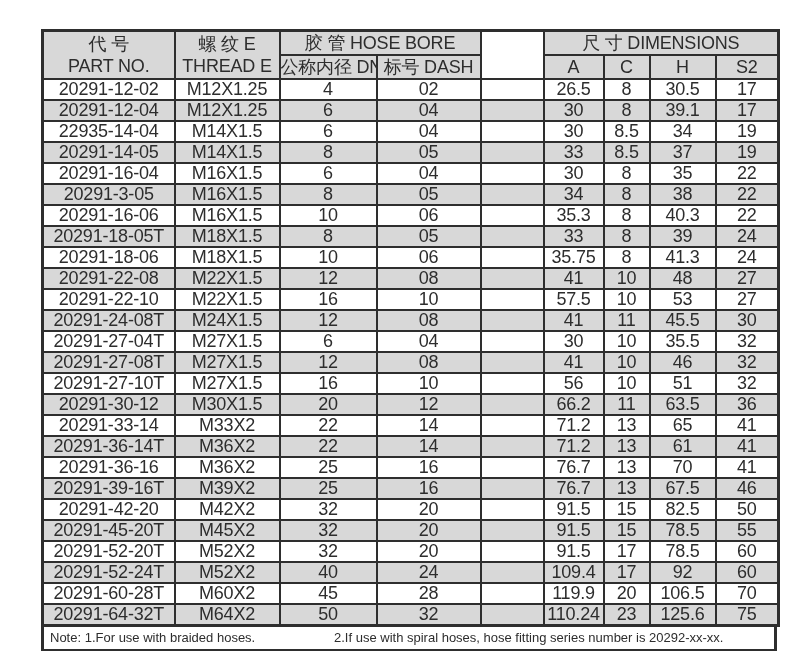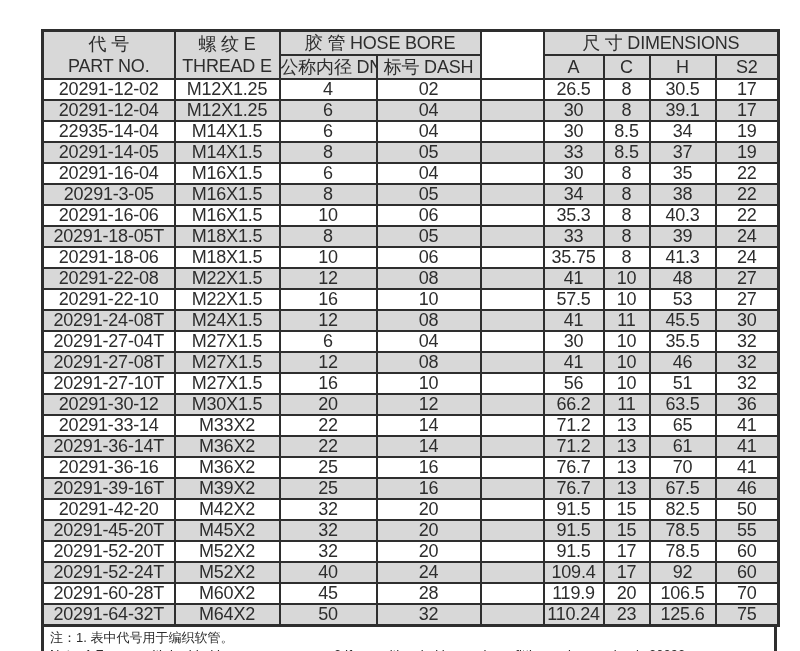--- a/index.html
+++ b/index.html
@@ -388,21 +388,20 @@
             <td></td>
             <td>110.24</td>
             <td>23</td>
             <td>125.6</td>
             <td>75</td>
           </tr>
         </tbody>
     </table>
     <div class="notes">
       <div class="note-line">
-        <span class="part1">注：1. 表中代号用于编织软管。</span>
       </div>
       <div class="note-line">
         <span class="part1">Note: 1.For use with braided hoses.</span>
         <span class="part2">2.If use with spiral hoses, hose fitting series number is 20292-xx-xx.</span>
       </div>
     </div>
   </div>
 </div>
 
 </body></html>

